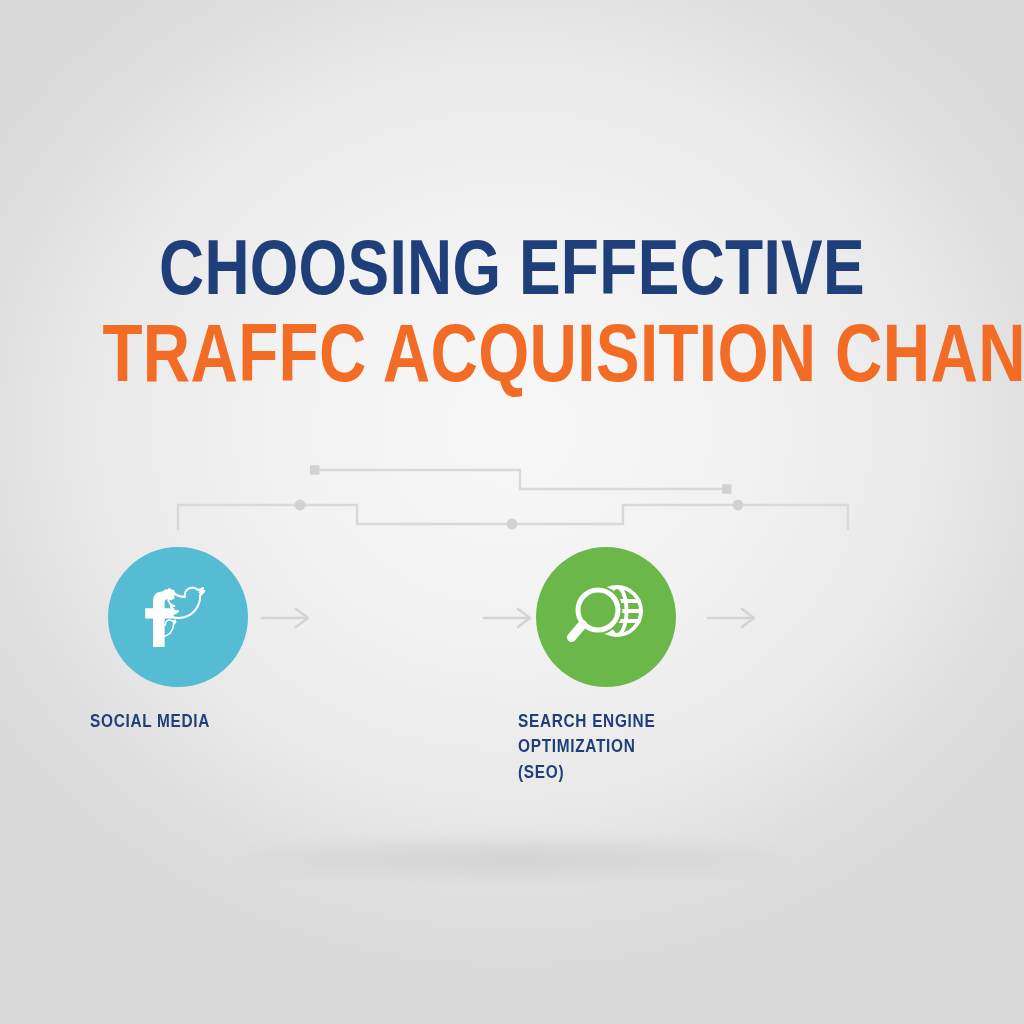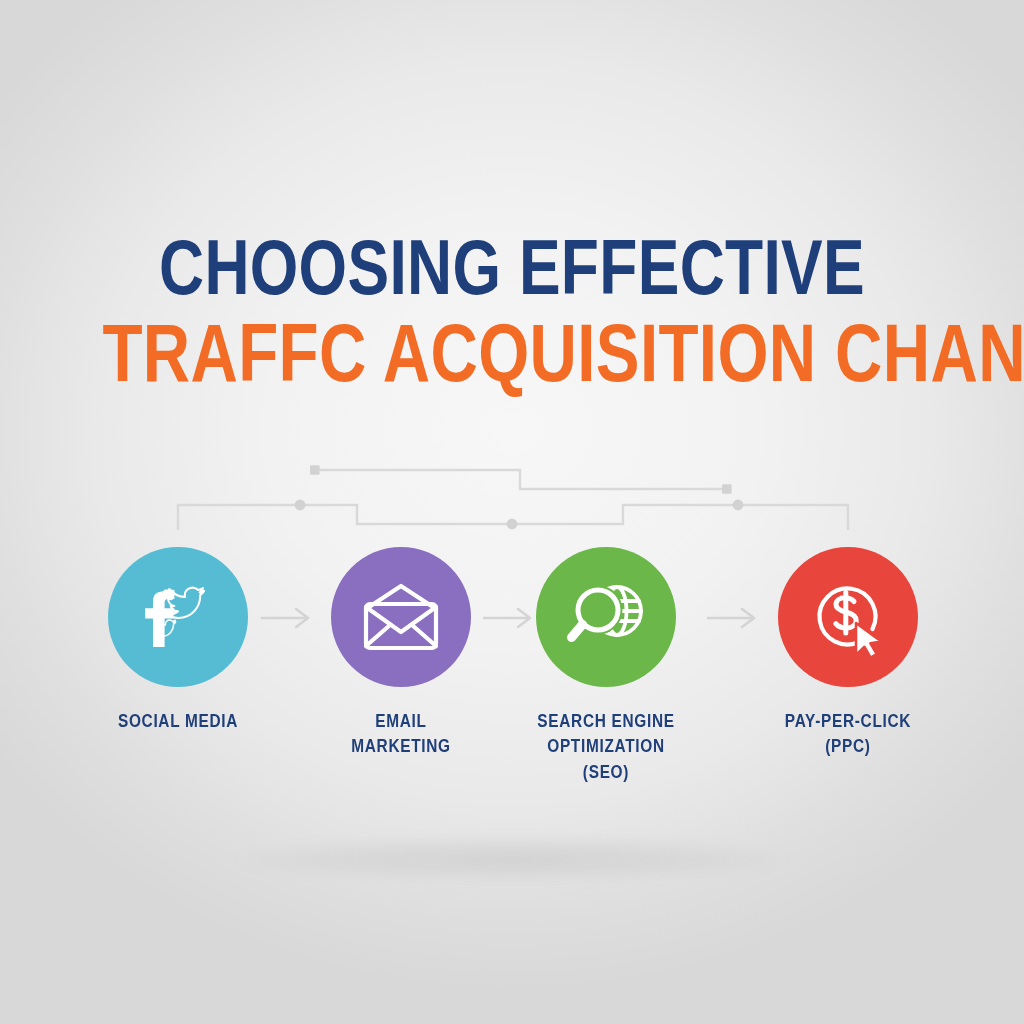--- a/index.html
+++ b/index.html
@@ -72,21 +72,21 @@
     left: 0;
     top: 547px;
     width: 1024px;
     height: 320px;
   }
   .channel {
     position: absolute;
     top: 0;
     width: 200px;
     margin-left: -100px;
-    text-align: center;
+    text-align: left;
   }
   .disc {
     position: relative;
     width: 140px;
     height: 140px;
     margin: 0 auto;
     border-radius: 50%;
     display: flex;
     align-items: center;
     justify-content: center;
@@ -220,38 +220,20 @@
                    C37.5,50.8 32.2,52.8 26.4,52.8
                    C25.4,52.8 24.4,52.7 23.4,52.6
                    C28.9,56.1 35.4,58.1 42.4,58.1
                    C65.2,58.1 77.6,39.3 77.6,23.0
                    L77.6,21.4 C80.1,19.6 82.3,17.2 84.0,14.5 Z" transform="translate(16,40) scale(0.33)"></path>
         </svg>
       </div>
       <div class="channel-label">SOCIAL MEDIA</div>
     </div>
 
-    <div class="channel" style="left:401px;">
-      <div class="disc" style="background:#8a6ec0;">
-        <svg width="86" height="74" viewBox="0 0 86 74">
-          <g fill="none" stroke="#ffffff" stroke-width="4.2" stroke-linejoin="round" stroke-linecap="round">
-
-            <path d="M11,27 L43,6 L75,27"></path>
-
-            <rect x="8" y="24" width="70" height="44" rx="4"></rect>
-
-            <path d="M8,27 L43,52 L78,27"></path>
-            <path d="M8,66 L32,45"></path>
-            <path d="M78,66 L54,45"></path>
-          </g>
-        </svg>
-      </div>
-      <div class="channel-label">EMAIL
-MARKETING</div>
-    </div>
 
     <div class="channel" style="left:606px;">
       <div class="disc" style="background:#6cb74a;">
         <svg width="88" height="82" viewBox="0 0 88 82">
           <defs>
             <mask id="globe-mask">
               <rect x="0" y="0" width="88" height="82" fill="#fff"></rect>
               <circle cx="36" cy="34" r="24.5" fill="#000"></circle>
             </mask>
           </defs>
@@ -269,40 +251,18 @@
             <path d="M21,49 L9,62"></path>
           </g>
           <path d="M20.5,48.5 L9.5,61.5" stroke="#ffffff" stroke-width="9" stroke-linecap="round" fill="none"></path>
         </svg>
       </div>
       <div class="channel-label">SEARCH ENGINE
 OPTIMIZATION
 (SEO)</div>
     </div>
 
-    <div class="channel" style="left:848px;">
-        <div class="disc" style="background:#e8453c;">
-        <svg width="84" height="84" viewBox="0 0 84 84">
-
-          <path d="M54,66.5 A28,28 0 1 1 66.5,54" fill="none" stroke="#ffffff" stroke-width="4.2" stroke-linecap="round"></path>
-
-          <g fill="none" stroke="#ffffff" stroke-width="5" stroke-linecap="round" stroke-linejoin="round">
-            <path d="M48,26.5 C46,24.2 42.6,22.8 38.8,22.8
-                     C33.6,22.8 30.0,25.6 30.0,29.6
-                     C30.0,33.6 33.2,35.4 39.6,37.0
-                     C46.4,38.7 50.2,40.8 50.2,45.4
-                     C50.2,49.8 46.2,53.0 40.4,53.0
-                     C36.0,53.0 32.0,51.3 29.8,48.6"></path>
-            <path d="M39.8,17.6 L39.8,58.0"></path>
-          </g>
-
-          <path d="M50,48 L50,80 L58.5,71.8 L64.6,82.6 L70.8,79.0 L64.4,68.4 L75.6,66.6 Z" fill="#ffffff" stroke="#e8453c" stroke-width="2.6" stroke-linejoin="round"></path>
-        </svg>
-      </div>
-      <div class="channel-label">PAY-PER-CLICK
-(PPC)</div>
-    </div>
 
   </div>
 
   <div class="base-shadow"></div>
 
 </div>
 
 </body></html>

